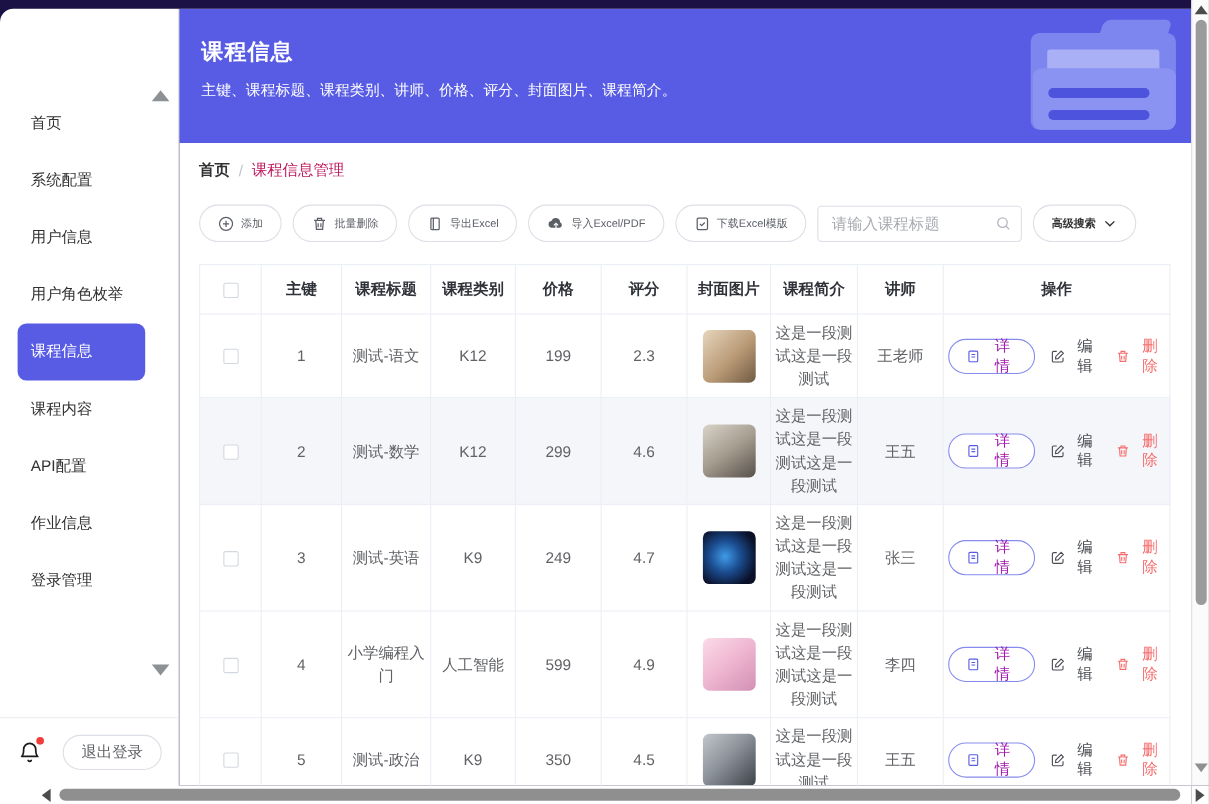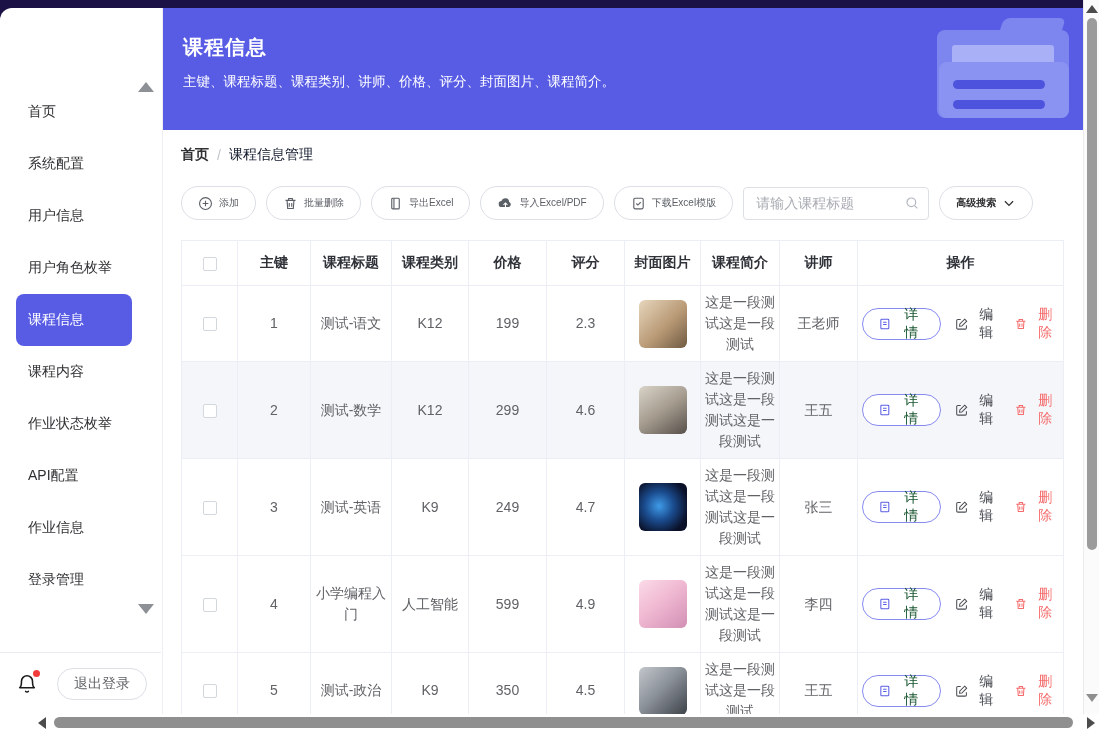--- a/index.html
+++ b/index.html
@@ -31,21 +31,21 @@
   .folder .back { position:absolute; left:10px; top:12px; right:0; bottom:4px; background:#7d86ee; border-radius:8px; }
   .folder .sheet { position:absolute; left:22px; top:24px; right:12px; height:28px; background:#a9b0f6; border-radius:6px; border:3px solid #7d86ee; }
   .folder .front { position:absolute; left:12px; top:44px; right:0; bottom:4px; background:#8a93f2; border-radius:8px; }
   .folder .bar { position:absolute; left:26px; right:24px; height:9px; background:#4d53dd; border-radius:5px; }
   .folder .bar1 { top:62px; } .folder .bar2 { top:82px; }
 
   .content { padding:16px 18px 0 18px; }
   .breadcrumb { display:flex; align-items:center; gap:8px; font-size:14px; }
   .crumb-home { color:#303133; font-weight:bold; cursor:pointer; }
   .crumb-sep { color:#c0c4cc; }
-  .crumb-cur { color:#0f172a; }
+  .crumb-cur { color:#be185d; }
 
   .toolbar { display:flex; align-items:center; margin-top:22px; gap:10px; }
   .pill-btn { display:inline-flex; align-items:center; gap:6px; border:1px solid #dcdfe6; background:#fff; border-radius:17px; height:34px; padding:0 16px; font-size:10px; color:#5b5f66; cursor:pointer; font-family:inherit; white-space:nowrap; }
   .pill-btn svg { flex:0 0 auto; }
   .search-box { position:relative; width:186px; height:33px; }
   .search-box input { width:100%; height:100%; border:1px solid #dcdfe6; border-radius:4px; padding:0 30px 0 12px; font-size:14px; color:#606266; font-family:inherit; outline:none; }
   .search-box input::placeholder { color:#a8abb2; }
   .search-icon { position:absolute; right:9px; top:8px; color:#b4b8bf; }
   .adv-btn { font-weight:bold; color:#303133; }
 
@@ -56,21 +56,21 @@
   td { color:#606266; line-height:21px; }
   tr.alt td { background:#f5f6fa; }
   .cb { display:inline-block; width:14px; height:14px; border:1px solid #d3d7de; border-radius:2px; background:#fff; cursor:pointer; vertical-align:middle; }
   .cover { width:48px; height:48px; border-radius:6px; margin:6px auto; }
   .cover-0 { background:linear-gradient(135deg,#e7d6bd 0%,#b99a76 55%,#6f5a42 100%); }
   .cover-1 { background:linear-gradient(145deg,#d9d3c8 0%,#a59c8f 50%,#57504a 100%); }
   .cover-2 { background:radial-gradient(circle at 42% 48%, #3f9bE8 0%, #1b4d90 38%, #0a1028 78%); }
   .cover-3 { background:linear-gradient(140deg,#fbdbe8 0%,#f0b9d2 45%,#d28fb4 100%); }
   .cover-4 { background:linear-gradient(135deg,#c3c7cc 0%,#8d939b 45%,#3c4148 100%); }
   .ops { display:flex; align-items:center; justify-content:center; gap:14px; }
-  .detail-btn { display:inline-flex; align-items:center; gap:6px; border:1px solid #878bee; color:#14532d; border-radius:17px; height:32px; padding:0 15px; background:#fff; cursor:pointer; font-size:14px; font-family:inherit; }
+  .detail-btn { display:inline-flex; align-items:center; gap:6px; border:1px solid #878bee; color:#a21caf; border-radius:17px; height:32px; padding:0 15px; background:#fff; cursor:pointer; font-size:14px; font-family:inherit; }
   .txt-btn { display:inline-flex; align-items:center; gap:4px; background:none; border:none; font-size:14px; cursor:pointer; font-family:inherit; }
   .edit-btn { color:#4a4d53; }
   .del-btn { color:#f56c6c; }
 
   
   .vscroll { position:absolute; top:0; right:0; width:16px; bottom:17px; background:#fbfbfb; border-left:1px solid #ebebeb; }
   .vscroll .arr-up { position:absolute; top:5px; left:2px; width:0; height:0; border-left:6px solid transparent; border-right:6px solid transparent; border-bottom:8px solid #4c4c4c; }
   .vscroll .thumb { position:absolute; top:18px; left:3px; width:10px; height:532px; background:#9b9b9b; border-radius:6px; }
   .vscroll .arr-down { position:absolute; top:694px; left:2px; width:0; height:0; border-left:6px solid transparent; border-right:6px solid transparent; border-top:8px solid #8f8f8f; }
   .hscroll { position:absolute; left:30px; right:16px; bottom:0; height:17px; background:#fff; }
@@ -86,21 +86,20 @@
 
   <aside class="sidebar">
     <span class="side-scroll-up"></span>
     <nav class="menu" id="menu">
         <div class="menu-item">首页</div>
         <div class="menu-item">系统配置</div>
         <div class="menu-item">用户信息</div>
         <div class="menu-item">用户角色枚举</div>
         <div class="menu-item active">课程信息</div>
         <div class="menu-item">课程内容</div>
-        <div class="menu-item">作业状态枚举</div>
         <div class="menu-item">API配置</div>
         <div class="menu-item">作业信息</div>
         <div class="menu-item">登录管理</div>
       </nav>
     <span class="side-scroll-down"></span>
     <div class="side-bottom">
       <span class="bell-wrap">
         <svg width="22" height="22" viewBox="0 0 24 24" fill="none" stroke="#1a1a1a" stroke-width="1.7" stroke-linecap="round" stroke-linejoin="round">
             <path d="M18 9a6 6 0 0 0-12 0c0 6-2 7-2 7h16s-2-1-2-7"></path>
             <path d="M10.5 20a1.8 1.8 0 0 0 3 0"></path>

